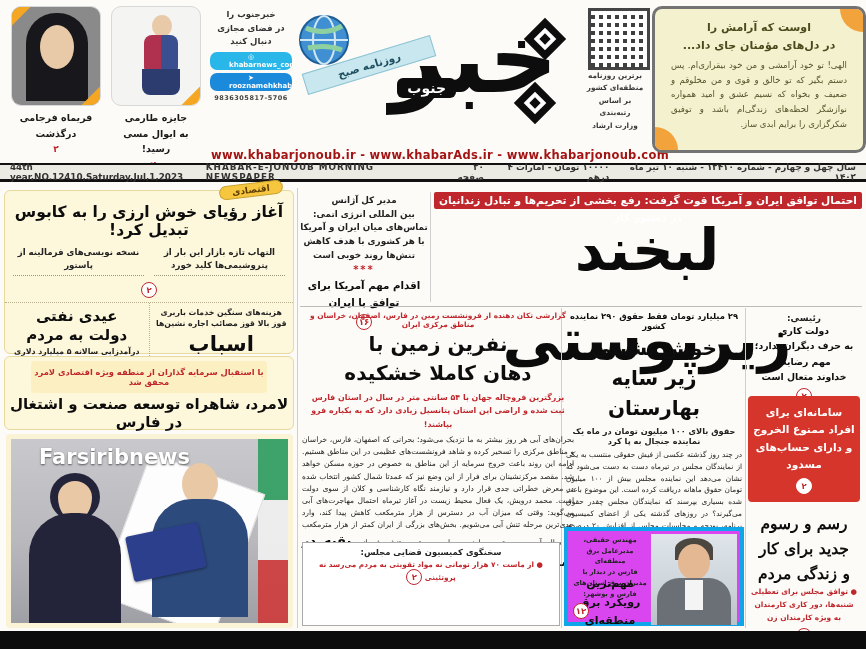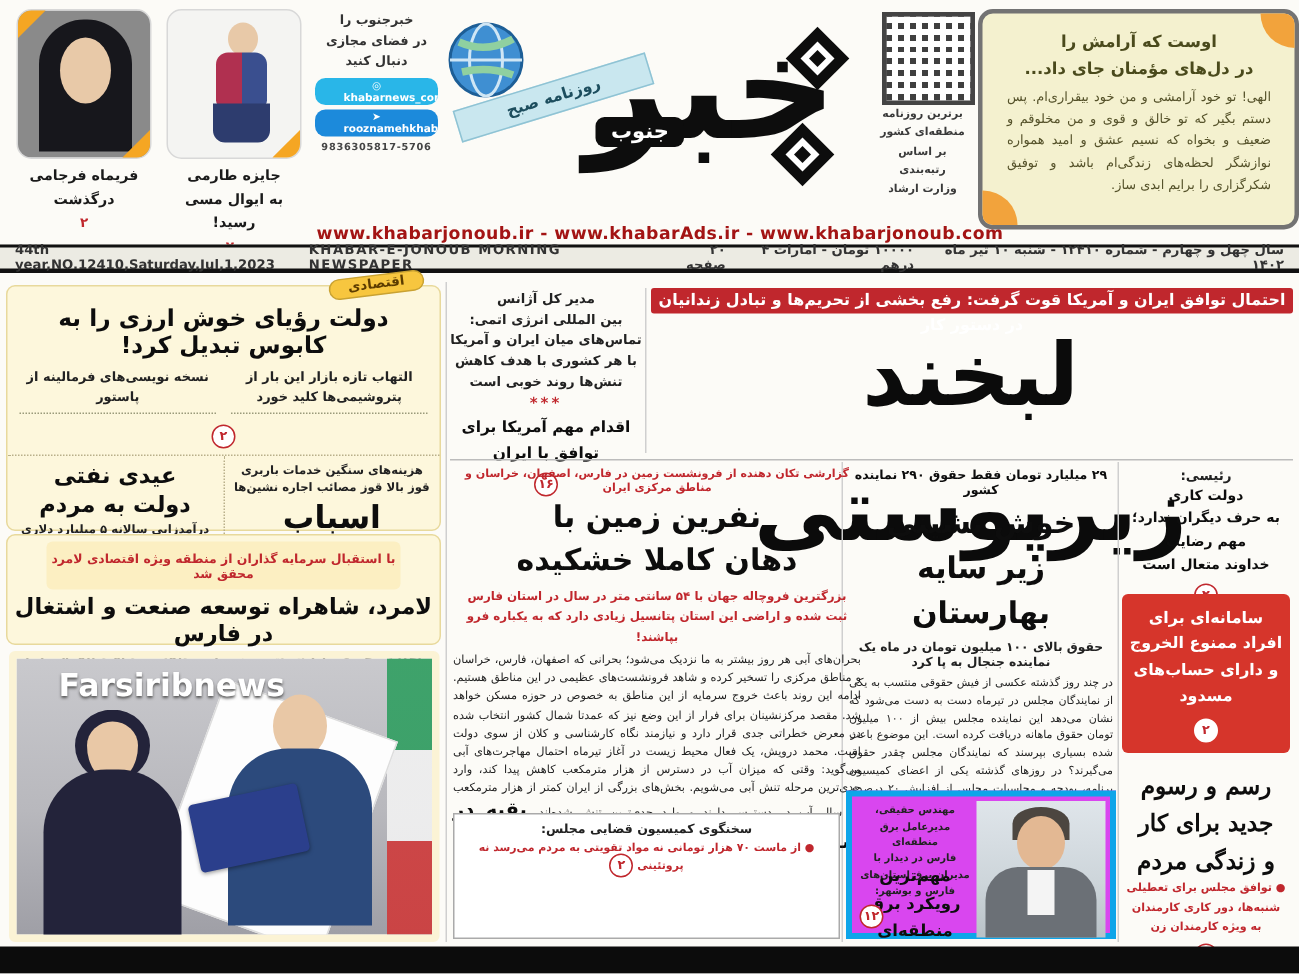--- a/index.html
+++ b/index.html
@@ -225,21 +225,21 @@
   <div class="abs dateline">
     <span>44th year,NO.12410,Saturday,Jul,1,2023</span>
     <span style="letter-spacing:1px">KHABAR-E-JONOUB MORNING NEWSPAPER</span>
     <span class="rtl">۲۰ صفحه</span>
     <span class="rtl">۱۰۰۰۰ تومان - امارات ۴ درهم</span>
     <span class="rtl">سال چهل و چهارم - شماره ۱۲۴۱۰ - شنبه ۱۰ تیر ماه ۱۴۰۲</span>
   </div>
 
   <div class="abs cream econ">
     <div class="tag">اقتصادی</div>
-    <div class="hl rtl">دولت رؤیای خوش ارزی را به کابوس تبدیل کرد!</div>
+    <div class="hl rtl">آغاز رؤیای خوش ارزی را به کابوس تبدیل کرد!</div>
     <div class="subrow">
       <div>التهاب تازه بازار این بار از پتروشیمی‌ها کلید خورد</div>
       <div>نسخه نویسی‌های فرمالینه از پاستور</div>
     </div>
     <div class="n"><span class="pgnum">۲</span></div>
     <div class="split">
       <div>
         <div class="s pln">هزینه‌های سنگین خدمات باربری
 قوز بالا قوز مصائب اجاره نشین‌ها</div>
         <div class="h-big rtl">اسباب دردسر</div>

